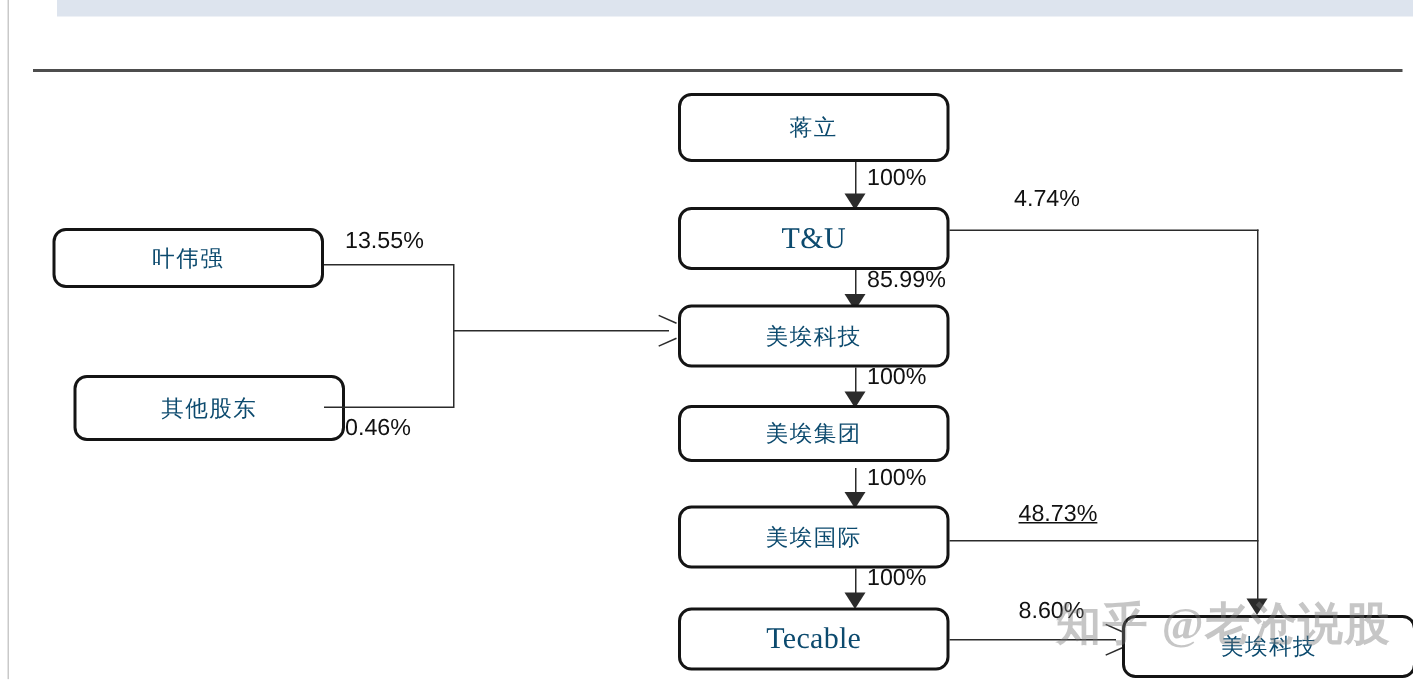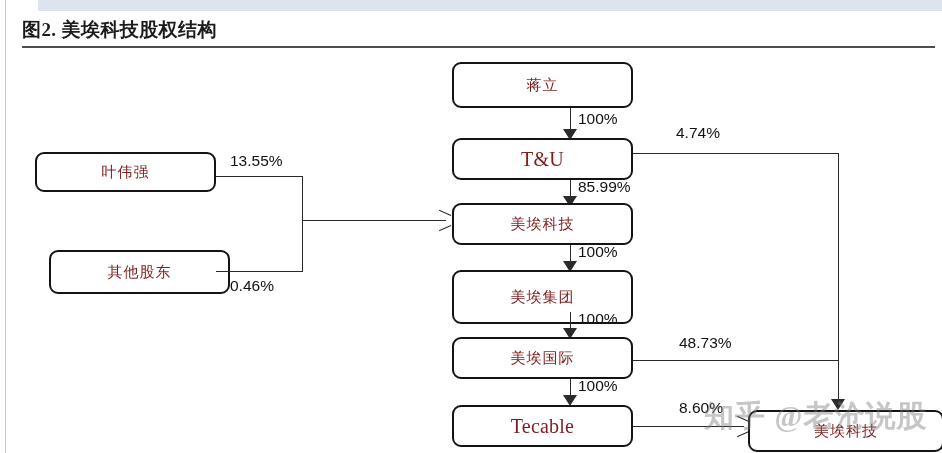--- a/index.html
+++ b/index.html
@@ -58,21 +58,21 @@
     position: absolute;
     box-sizing: border-box;
     border: 2.5px solid #141414;
     border-radius: 9px;
     background: #ffffff;
     display: flex;
     align-items: center;
     justify-content: center;
     font-family: "Liberation Serif", serif;
     font-size: 15px;
-    color: #7f1d1d;
+    color: #0c4a6e;
     letter-spacing: 1px;
     white-space: nowrap;
   }
   .node.latin {
     letter-spacing: 0.2px;
     font-size: 20px;
   }
 
   
   .h-line {
@@ -130,21 +130,20 @@
   }
 </style>
 </head>
 <body>
 
 <div id="page">
 
   <div class="top-band"></div>
   <div class="left-rule"></div>
 
-  <div class="fig-title">图2. 美埃科技股权结构</div>
   <div class="title-rule"></div>
 
   <div class="node" style="left:452px; top:62px; width:181px; height:46px;">
     <span>蒋立</span>
   </div>
 
   <div class="v-line" style="left:570px; top:108px; height:27px;"></div>
   <div class="arrow-down" style="left:563px; top:129px;"></div>
   <div class="pct" style="left:578px; top:110px;">100%</div>
 
@@ -157,21 +156,21 @@
   <div class="pct" style="left:578px; top:178px;">85.99%</div>
 
   <div class="node" style="left:452px; top:203px; width:181px; height:42px;">
     <span>美埃科技</span>
   </div>
 
   <div class="v-line" style="left:570px; top:245px; height:22px;"></div>
   <div class="arrow-down" style="left:563px; top:261px;"></div>
   <div class="pct" style="left:578px; top:243px;">100%</div>
 
-  <div class="node" style="left:452px; top:270px; width:181px; height:54px;align-items:center;">
+  <div class="node" style="left:452px; top:270px; width:181px; height:38px;align-items:center;">
     <span>美埃集团</span>
   </div>
 
   <div class="v-line" style="left:570px; top:312px; height:22px;"></div>
   <div class="arrow-down" style="left:563px; top:328px;"></div>
   <div class="pct" style="left:578px; top:310px;">100%</div>
 
   <div class="node" style="left:452px; top:337px; width:181px; height:42px;">
     <span>美埃国际</span>
   </div>
@@ -199,21 +198,21 @@
   <div class="arrow-right-thin" style="left:450px; top:220px;"></div>
 
   <div class="pct" style="left:230px; top:152px;">13.55%</div>
   <div class="pct" style="left:230px; top:277px;">0.46%</div>
 
   <div class="h-line" style="left:633px; top:153px; width:206px;"></div>
   <div class="v-line" style="left:838px; top:153px; height:248px;"></div>
   <div class="pct" style="left:676px; top:124px;">4.74%</div>
 
   <div class="h-line" style="left:633px; top:360px; width:206px;"></div>
-  <div class="pct" style="left:679px; top:334px;">48.73%</div>
+  <div class="pct" style="left:679px; top:334px;text-decoration:underline;">48.73%</div>
 
   <div class="arrow-down" style="left:831px; top:399px;"></div>
 
   <div class="h-line" style="left:633px; top:426px; width:111px;"></div>
   <div class="arrow-right-thin" style="left:748px; top:426px;"></div>
   <div class="pct" style="left:679px; top:399px;text-align:center;">8.60%</div>
 
   <div class="node" style="left:748px; top:410px; width:196px; height:42px;">
     <span>美埃科技</span>
   </div>

